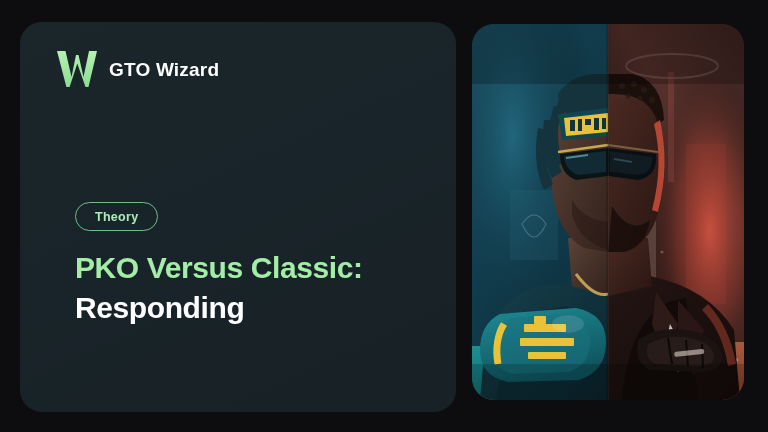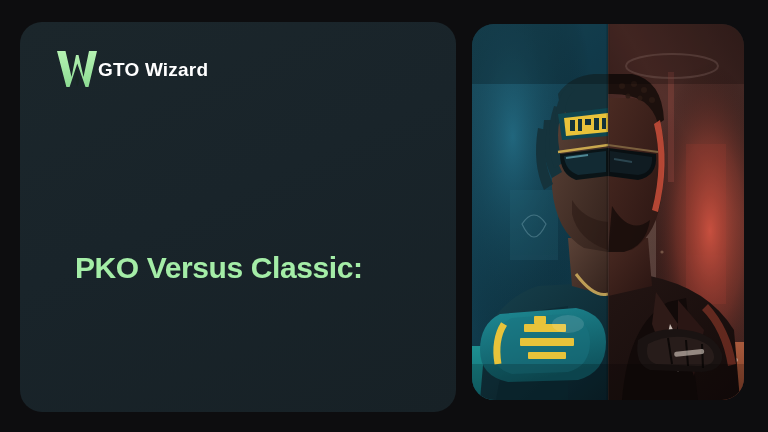--- a/index.html
+++ b/index.html
@@ -34,20 +34,21 @@
     overflow: hidden;
   }
 
   
   .brand-row {
     position: absolute;
     left: 36px;
     top: 26px;
     display: flex;
     align-items: center;
+    gap: 11px;
     height: 42px;
   }
 
   .brand-logo {
     width: 42px;
     height: 40px;
     display: block;
     flex: 0 0 auto;
   }
 
@@ -127,23 +128,25 @@
             <stop offset="0%" stop-color="#b5f2b2"></stop>
             <stop offset="100%" stop-color="#8ddc93"></stop>
           </linearGradient>
         </defs>
         <path d="M1 2 L9.5 2 L15.5 28 L20 6 L22.5 6 L27.5 28 L33 2 L41 2 L32.5 38 L29.5 38 L21.3 14.5 L13.6 38 L10.4 38 Z" fill="url(#wg)"></path>
         <path d="M20 18 L23.2 31 L21.4 38 L19.2 30 Z" fill="#16241f" opacity="0.55"></path>
       </svg>
       <span class="brand-name">GTO Wizard</span>
     </div>
 
+    <span class="pill">Theory</span>
 
     <div class="headline">
       <div class="headline-line accent">PKO Versus Classic:</div>
+      <div class="headline-line plain">Responding</div>
     </div>
 
   </div>
 
   <div id="art-panel">
     <svg class="art-svg" viewBox="0 0 272 376" preserveAspectRatio="xMidYMid slice">
       <defs>
         <linearGradient id="bgL" x1="0" y1="0" x2="0.35" y2="1">
           <stop offset="0%" stop-color="#1d5569"></stop>
           <stop offset="45%" stop-color="#15485c"></stop>

